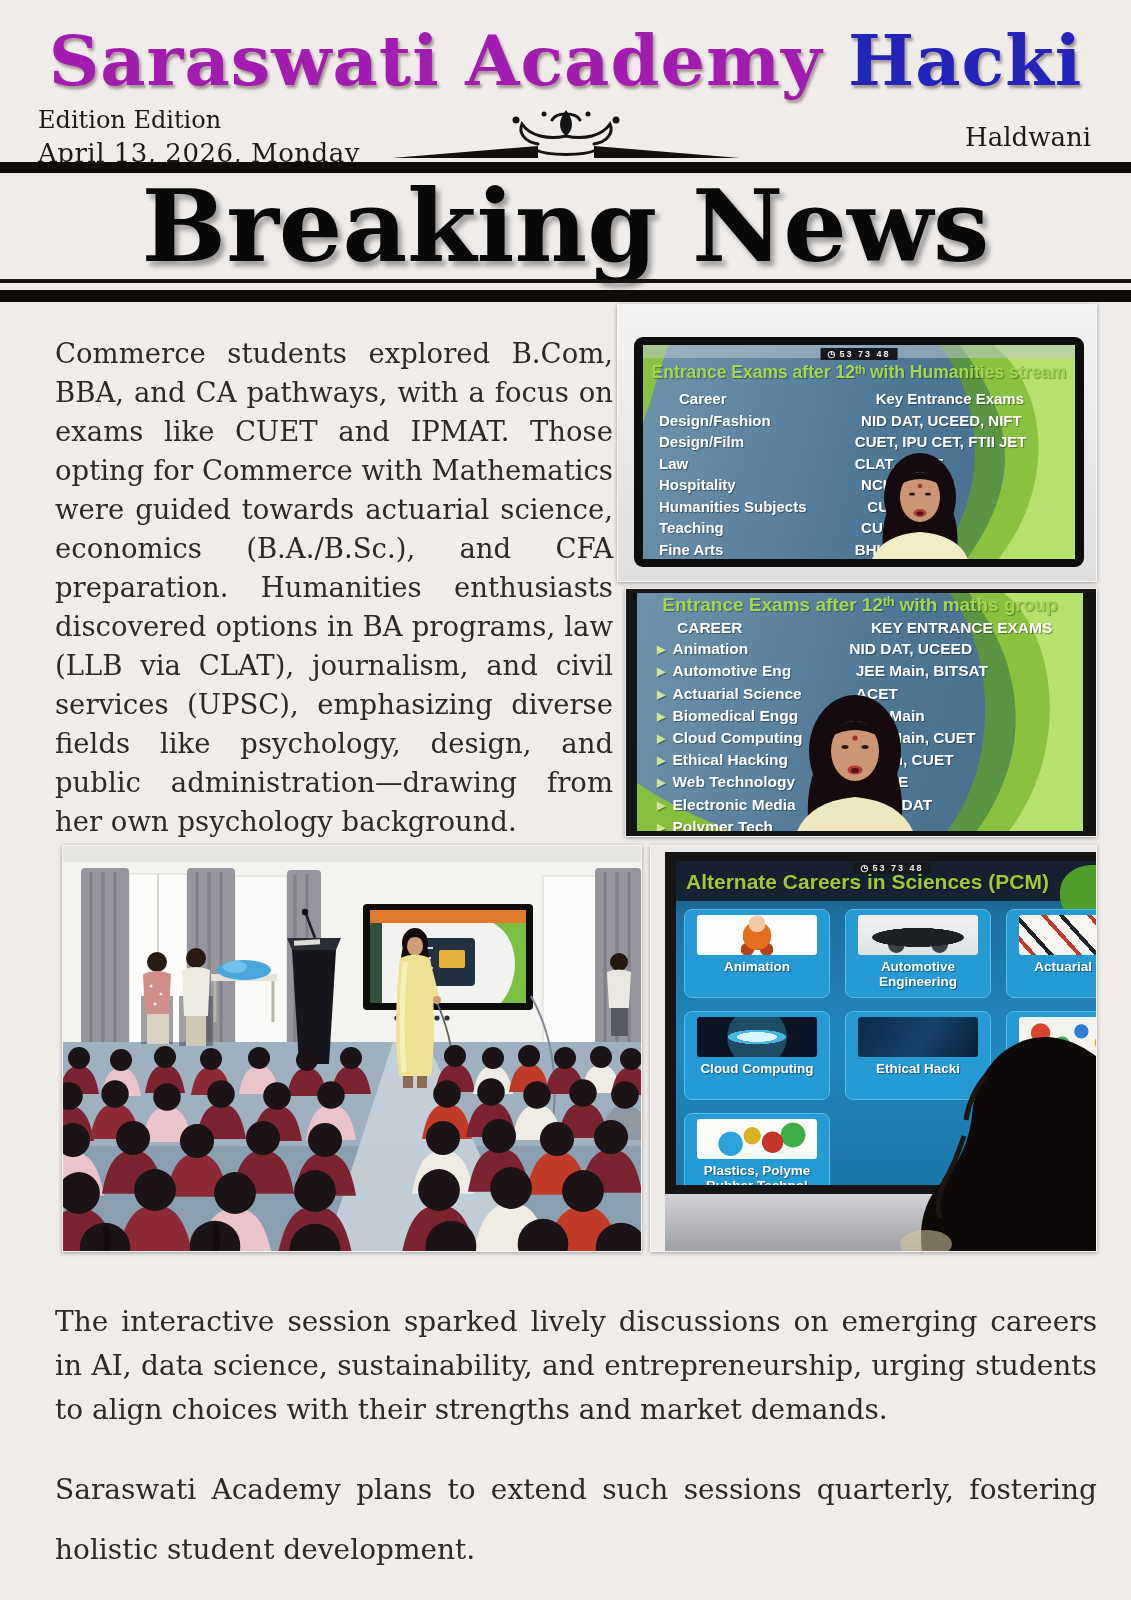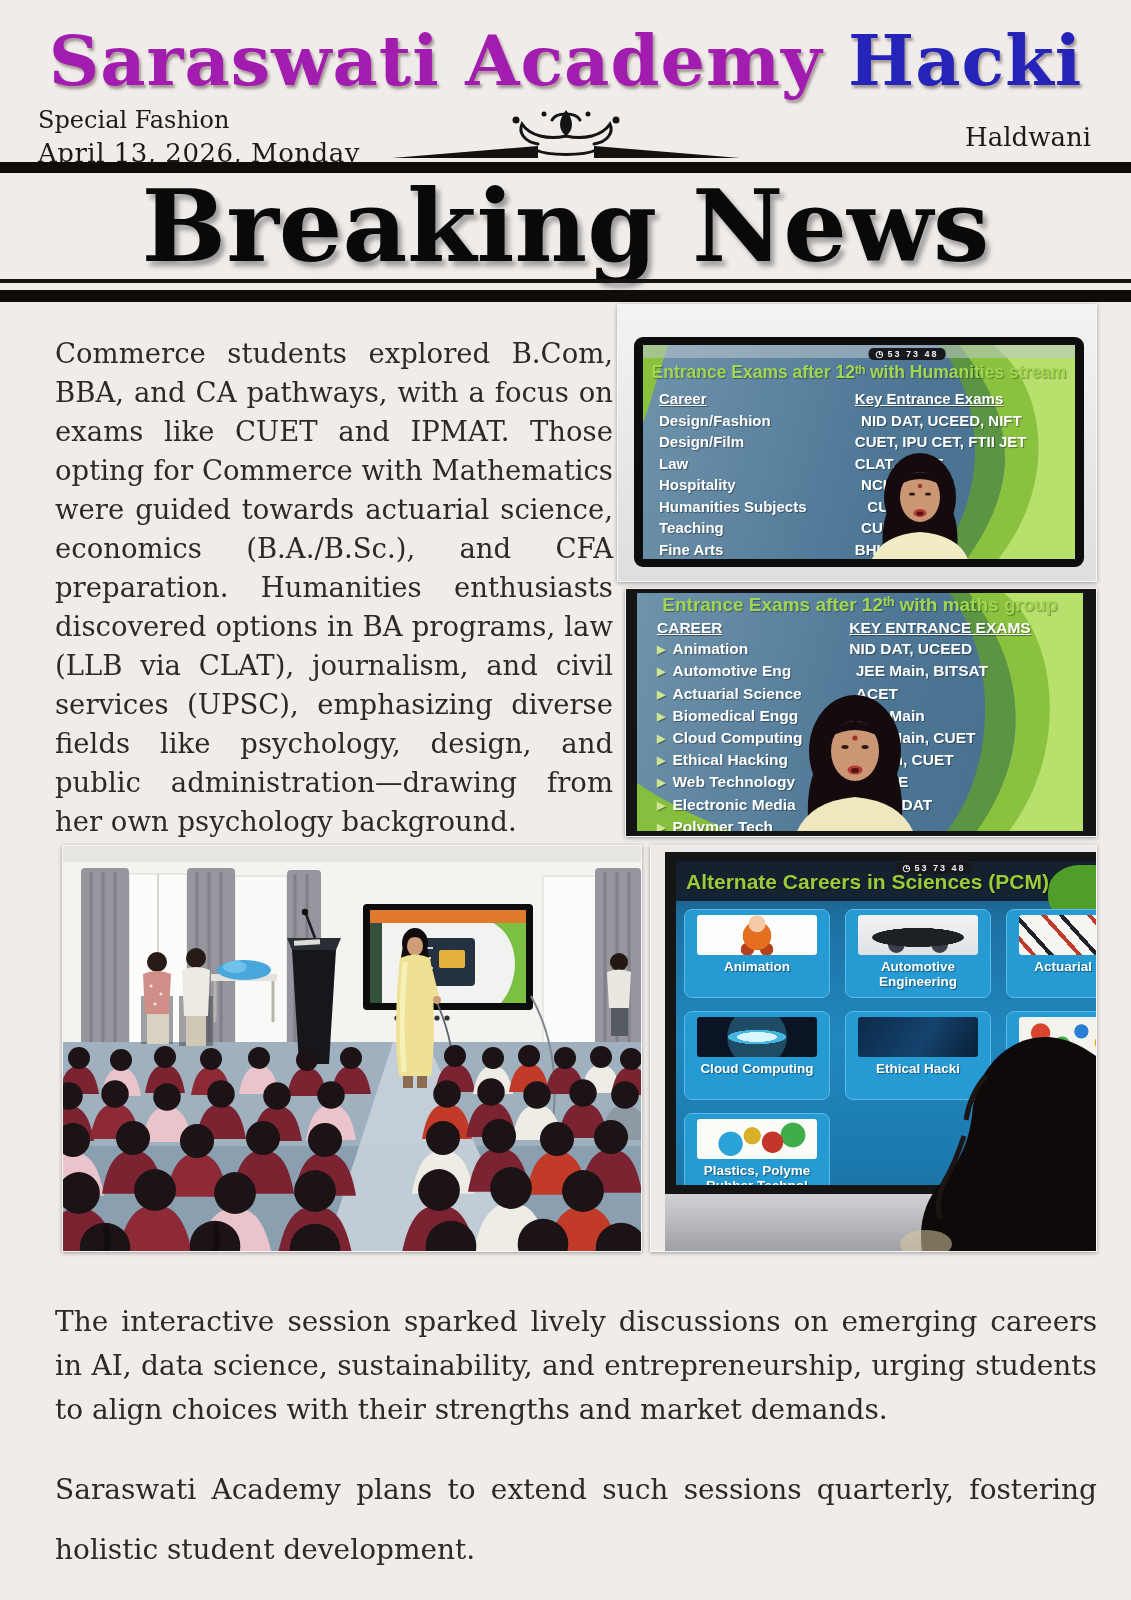--- a/index.html
+++ b/index.html
@@ -47,33 +47,33 @@
 
   
   .photoA{left:617px;top:304px;width:478px;height:276px;background:linear-gradient(#f3f3f4,#dededf);}
   .tvA{position:absolute;left:16px;top:32px;right:12px;bottom:14px;background:#0d0d0d;border-radius:9px;padding:8px 9px;}
   .screen{position:relative;width:100%;height:100%;overflow:hidden;background:linear-gradient(105deg,#6f93ab,#4e7796 55%,#466f8d);}
   .ribbons{position:absolute;inset:0;width:100%;height:100%;}
   .slide-top{position:absolute;top:0;left:0;right:0;height:13px;background:rgba(190,198,205,.55);}
   .badge{
     position:absolute;top:3px;left:50%;transform:translateX(-50%);
     background:#17191d;color:#f2f2f2;font:bold 9px "Liberation Sans",sans-serif;
-    padding:1px 7px;border-radius:5px;letter-spacing:2px;z-index:4;white-space:nowrap;margin-left:48px;
+    padding:1px 7px;border-radius:0;letter-spacing:2px;z-index:4;white-space:nowrap;
   }
   .badge .clk{margin-right:4px;letter-spacing:0;}
   .slide-title{
     position:absolute;top:17px;left:2px;right:2px;z-index:3;
     color:#a2d650;font:bold 17.5px "Liberation Sans",sans-serif;
     text-align:center;white-space:nowrap;text-shadow:1px 1px 1px rgba(0,0,0,.35);
   }
   .tblA{position:absolute;top:43px;left:16px;right:8px;z-index:3;font:bold 15px "Liberation Sans",sans-serif;color:#fff;}
   .trow{display:flex;line-height:21.5px;text-shadow:1px 1px 1px rgba(0,0,0,.4);}
   .trow .c1{width:48%;}
   .trow .c2{width:52%;}
-  .u{text-decoration:underline;}
+  .u{margin-left:20px;}
   .o1{padding-left:12px;}
   .o2{padding-left:24px;}
   .presenterA{position:absolute;left:41%;bottom:0;z-index:5;}
 
   
   .photoB{left:625px;top:588px;width:470px;height:247px;background:#141414;}
   .screenB{position:absolute;left:11px;top:4px;right:13px;bottom:5px;overflow:hidden;
     background:linear-gradient(105deg,#6f93ab,#4d7695 55%,#456e8c);}
   .titleB{
     position:absolute;top:1px;left:0;right:0;z-index:3;
@@ -90,21 +90,21 @@
   .ind3{padding-left:68px;}
   .presenterB{position:absolute;left:22%;bottom:0;z-index:5;}
 
   
   .photoC{left:62px;top:845px;width:578px;height:405px;background:#f3f2ef;}
 
   
   .photoD{left:650px;top:845px;width:445px;height:405px;background:#ece9e6;}
   .tvD{position:absolute;left:14px;top:6px;right:0;height:342px;background:#151515;padding:9px 0 9px 11px;box-sizing:border-box;}
   .screenD{position:relative;width:100%;height:100%;overflow:hidden;
-    background:linear-gradient(180deg,#233c58 0%,#1d6fa0 16%,#2088bf 55%,#1b76a9 100%);}
+    background:linear-gradient(180deg,#233c58 0%,#1d6fa0 16%,#2088bf 55%,#1b76a9 100%);padding-left:12px;}
   .screenD .darkband{position:absolute;top:0;left:0;right:0;height:40px;background:rgba(21,27,39,.88);}
   .greenleaf{position:absolute;top:4px;right:-22px;width:70px;height:58px;background:#4f9e2b;border-radius:50% 40% 60% 50%;}
   .titleD{
     position:absolute;top:9px;left:10px;right:0;z-index:3;white-space:nowrap;
     color:#9ccb3a;font:bold 21px "Liberation Sans",sans-serif;text-shadow:1px 1px 1px rgba(0,0,0,.5);
   }
   .badgeD{top:1px;}
   .gridD{position:absolute;top:48px;left:8px;width:480px;z-index:2;
     display:grid;grid-template-columns:repeat(3,146px);column-gap:15px;row-gap:13px;}
   .card{background:#259ad3;border:1px solid #5cbbe6;border-radius:8px;height:78px;padding:5px 6px 4px;box-sizing:content-box;}
@@ -145,21 +145,21 @@
   .silhouette{position:absolute;right:0;bottom:0;z-index:6;}
 </style>
 </head>
 <body>
 
 <header>
   <h1 class="abs masthead-title gothic" style="margin:0;">
     <span class="t-red">Saraswati Academy</span>
     <span class="t-blue">Hacki</span>
   </h1>
-  <div class="abs edition">Special Fashion</div>
+  <div class="abs edition">Edition Edition</div>
   <div class="abs issue-date">April 13, 2026, Monday</div>
   <div class="abs city">Haldwani</div>
 
   <svg class="abs ornament" width="360" height="58" viewBox="0 0 360 58">
     <path d="M6,54 L152,54 L152,42 Z" fill="#131211"></path>
     <path d="M354,54 L208,54 L208,42 Z" fill="#131211"></path>
     <g stroke="#141414" fill="none" stroke-width="3" stroke-linecap="round">
       <path d="M180,32 C162,36 144,32 136,20 C132,29 139,38 152,40"></path>
       <path d="M180,32 C198,36 216,32 224,20 C228,29 221,38 208,40"></path>
       <path d="M150,46 C162,52 198,52 210,46"></path>

